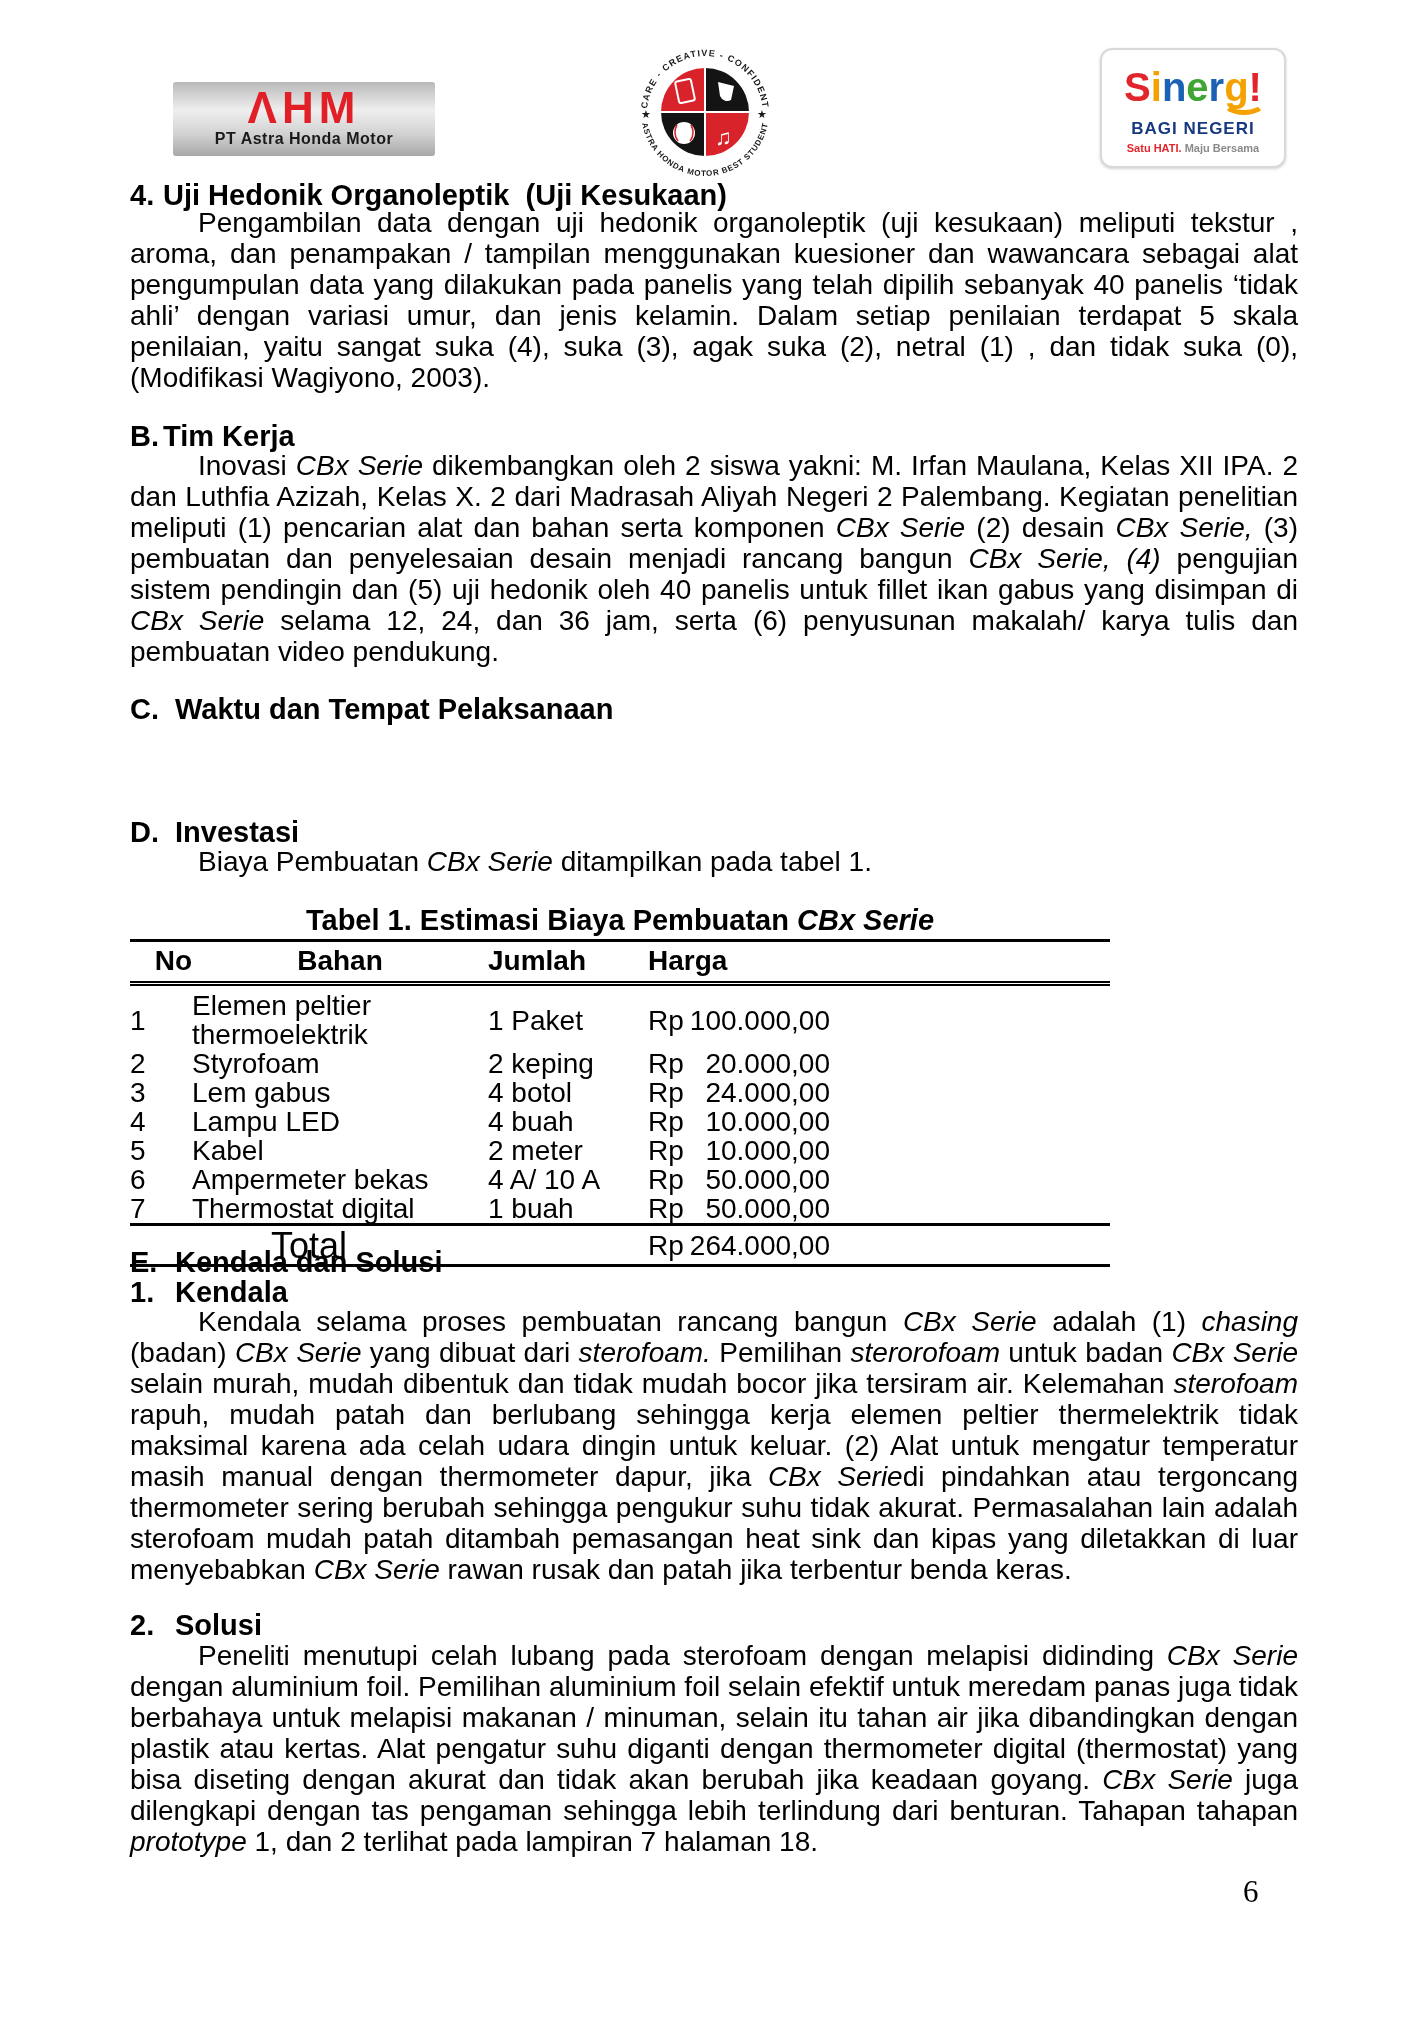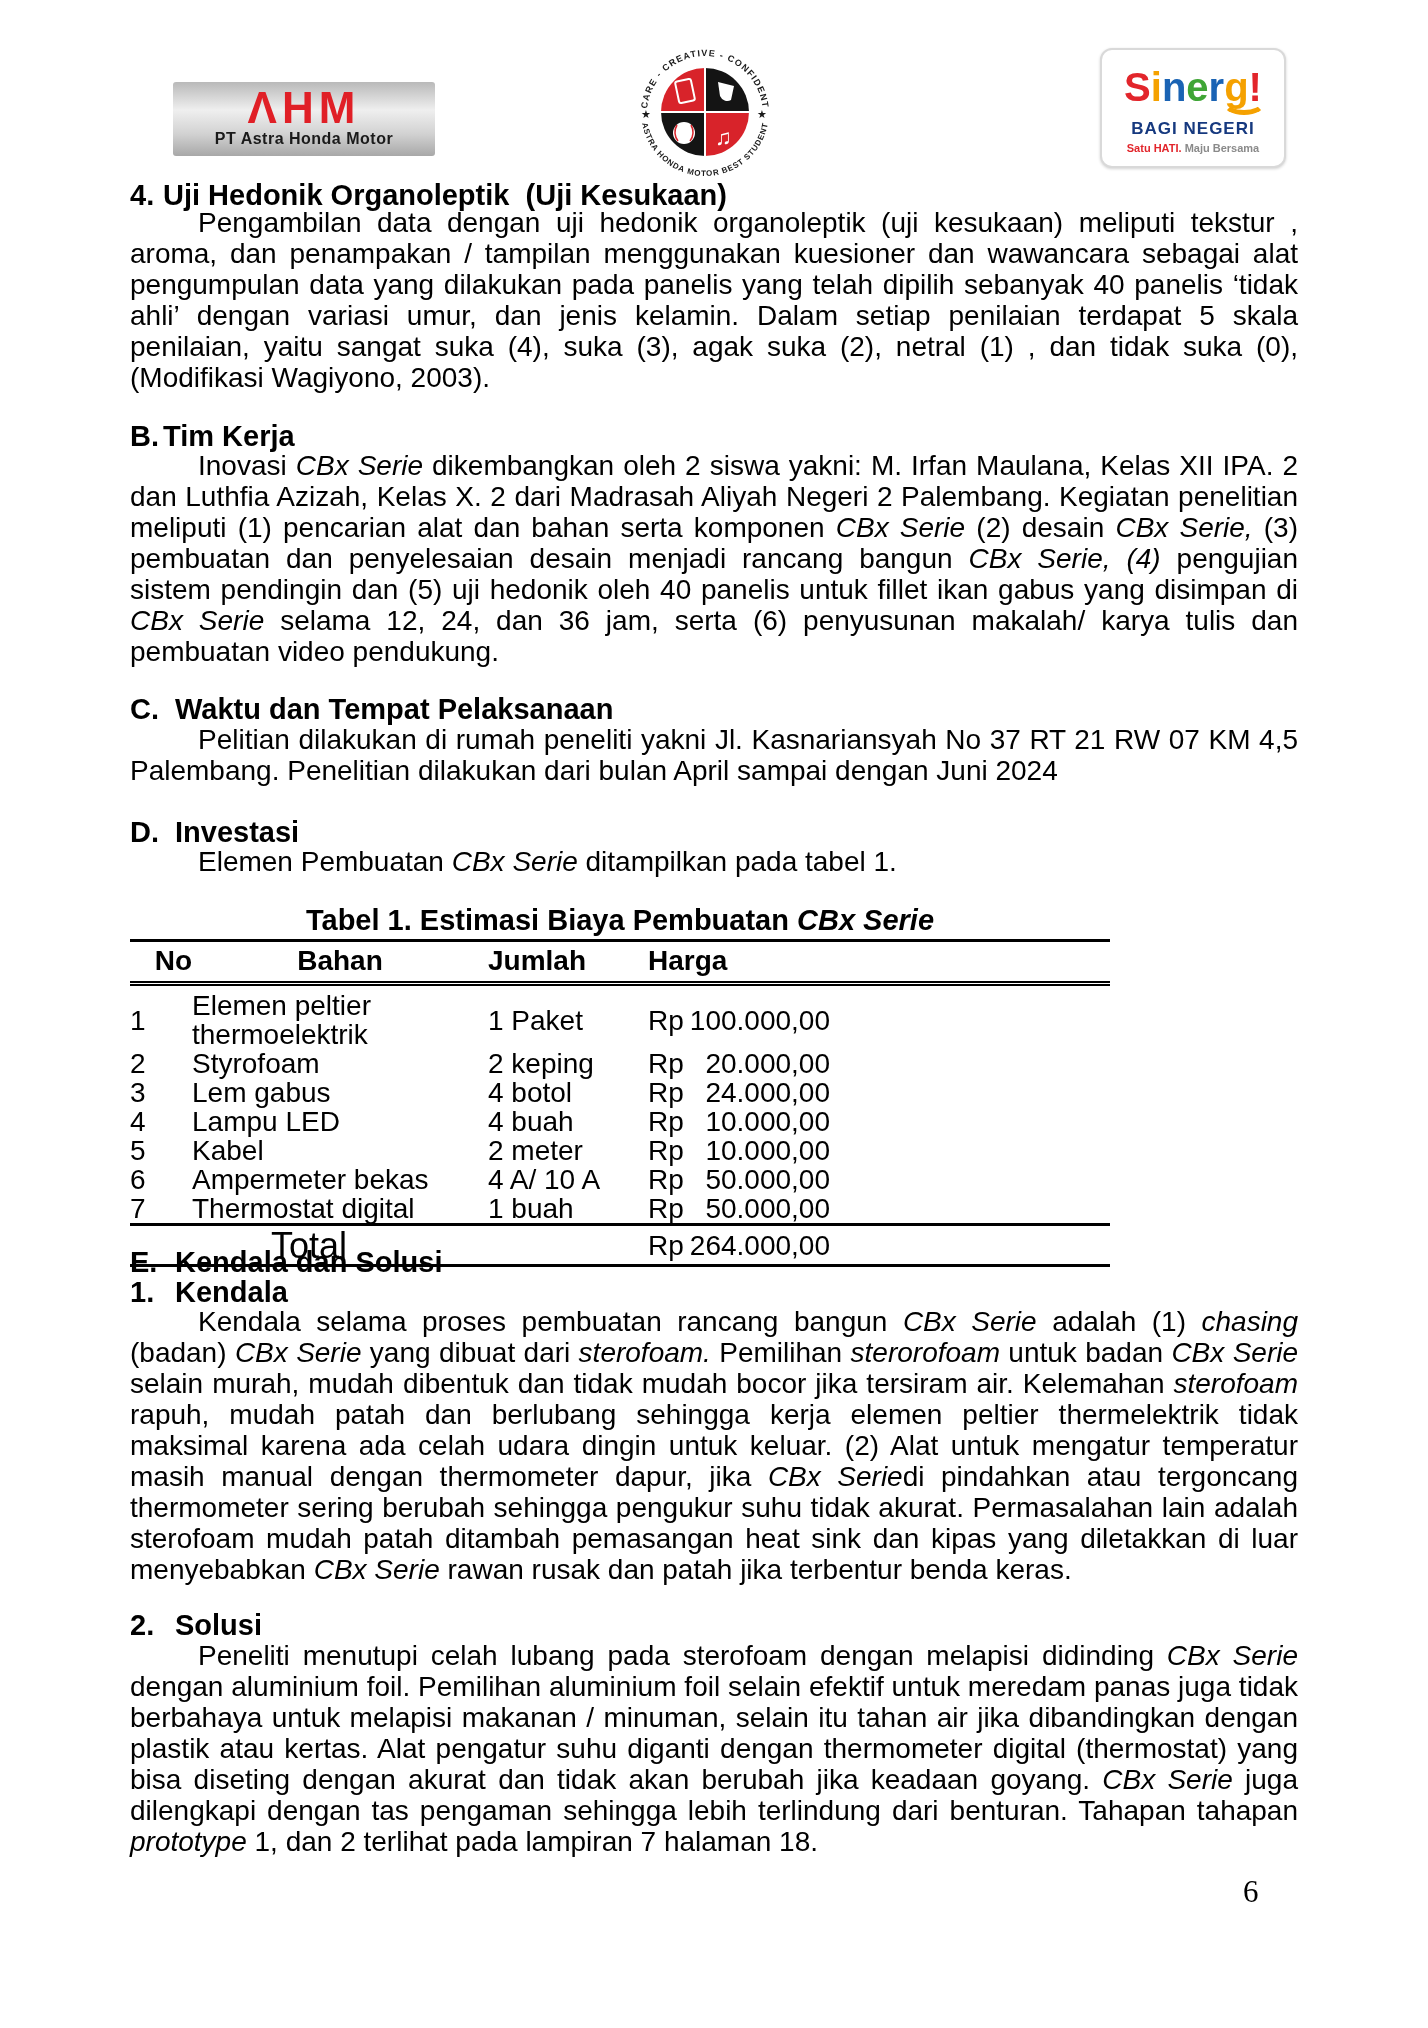--- a/index.html
+++ b/index.html
@@ -122,24 +122,23 @@
     </div>
   </div>
 
   <div class="hd" style="top:180px;"><span class="lbl-sm">4.</span><span>Uji Hedonik Organoleptik  (Uji Kesukaan)</span></div>
   <div class="para" style="top:207px;"><span>Pengambilan data dengan uji hedonik organoleptik (uji kesukaan) meliputi tekstur , aroma, dan penampakan / tampilan  menggunakan kuesioner dan wawancara  sebagai alat pengumpulan data yang dilakukan pada panelis yang telah dipilih sebanyak  40 panelis  ‘tidak ahli’ dengan variasi umur, dan jenis kelamin. Dalam setiap penilaian terdapat 5 skala penilaian, yaitu sangat suka (4), suka (3), agak  suka (2), netral  (1) , dan tidak suka (0), (Modifikasi Wagiyono, 2003).</span></div>
 
   <div class="hd" style="top:421px;"><span class="lbl-sm">B.</span><span>Tim Kerja</span></div>
   <div class="para" style="top:450px;"><span>Inovasi </span><i>CBx  Serie </i><span>dikembangkan oleh 2 siswa  yakni: M. Irfan Maulana, Kelas XII IPA. 2 dan Luthfia Azizah, Kelas X. 2 dari Madrasah Aliyah Negeri 2 Palembang.  Kegiatan penelitian meliputi (1) pencarian alat dan bahan serta komponen </span><i>CBx Serie</i><span> (2) desain </span><i>CBx Serie,</i><span> (3) pembuatan dan penyelesaian  desain menjadi rancang bangun </span><i>CBx Serie, (4)</i><span> pengujian  sistem pendingin dan (5)  uji hedonik oleh 40 panelis untuk fillet ikan gabus yang disimpan di </span><i>CBx Serie</i><span> selama 12, 24, dan 36 jam, serta  (6) penyusunan makalah/ karya tulis dan pembuatan video pendukung.</span></div>
 
   <div class="hd" style="top:694px;"><span class="lbl">C.</span><span>Waktu dan Tempat Pelaksanaan</span></div>
-  <div class="para" style="top:724px;"><span>Pelitian dilakukan di rumah peneliti yakni  Jl. Kasnariansyah No 37 RT 21 RW 07 KM 4,5 Palembang. Penelitian dilakukan  dari bulan  April sampai dengan Juni 2024</span></div>
 
   <div class="hd" style="top:817px;"><span class="lbl">D.</span><span>Investasi</span></div>
-  <div class="para" style="top:846px;"><span>Elemen Pembuatan </span><i>CBx Serie </i><span>ditampilkan pada tabel 1.</span></div>
+  <div class="para" style="top:846px;"><span>Biaya Pembuatan </span><i>CBx Serie </i><span>ditampilkan pada tabel 1.</span></div>
 
   <div class="tbl-wrap">
     <div class="tbl-title"><span>Tabel 1. Estimasi Biaya Pembuatan </span><i>CBx Serie</i></div>
     <table class="cost">
       <thead>
         <tr>
           <th class="h-no">No</th>
           <th class="h-bahan">Bahan</th>
           <th class="h-jumlah">Jumlah</th>
           <th class="h-harga">Harga</th>

